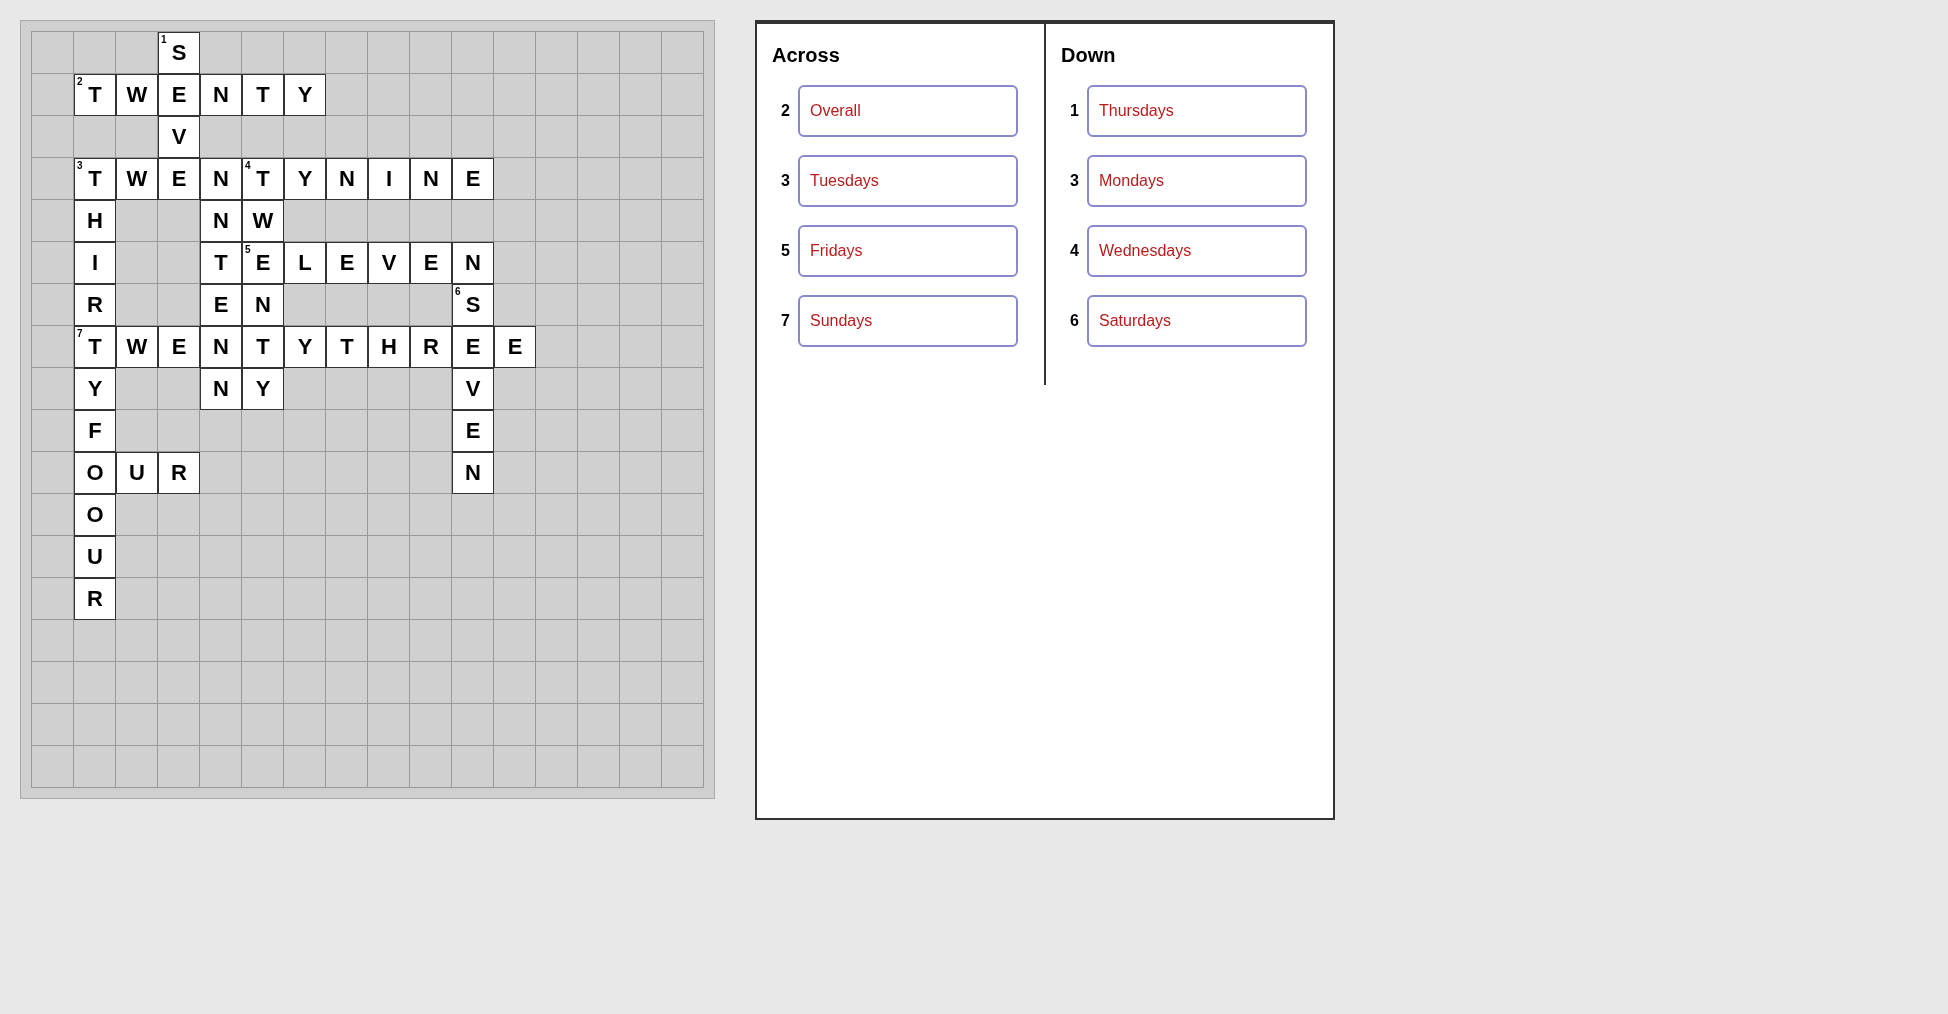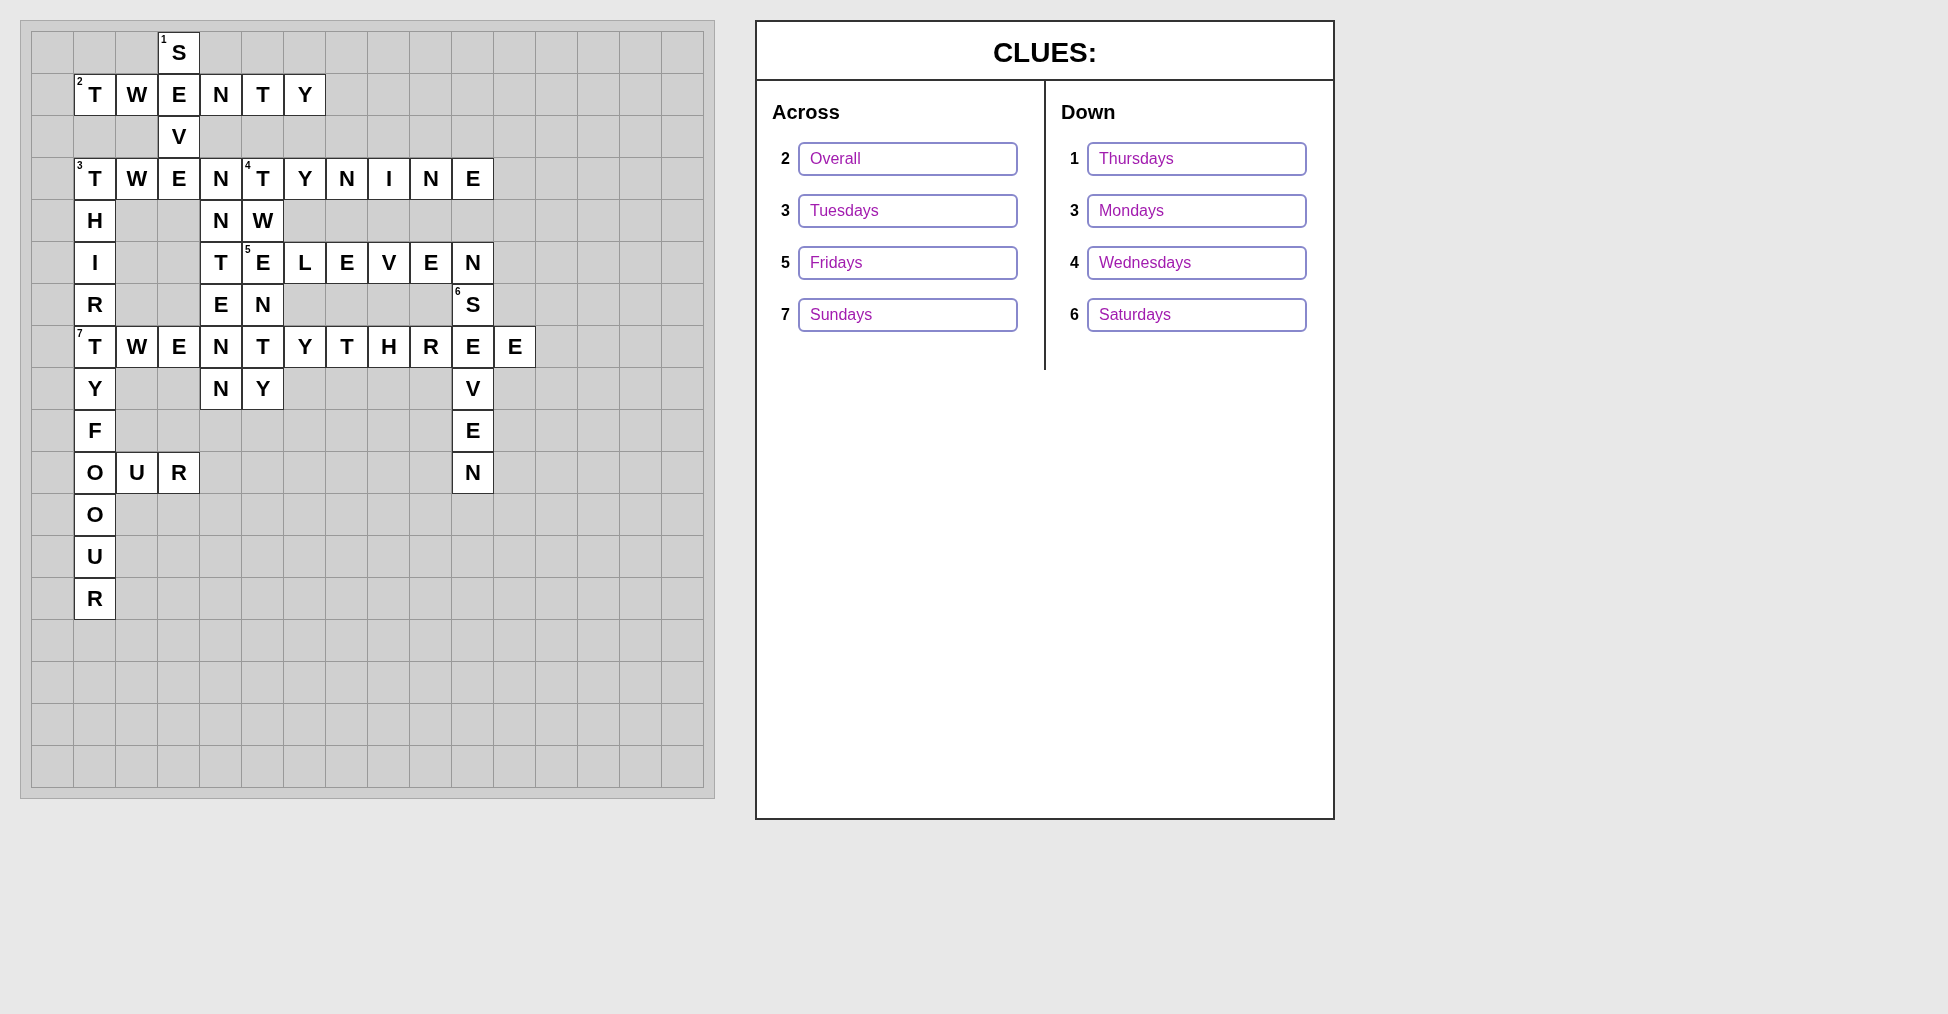--- a/index.html
+++ b/index.html
@@ -116,25 +116,25 @@
       font-size: 16px;
       font-weight: bold;
       min-width: 18px;
       text-align: right;
       font-family: Arial, sans-serif;
     }
 
     .clue-input {
       border: 2px solid #8888cc;
       border-radius: 6px;
-      padding: 6px 10px;
+      padding: 15px 10px;
       font-size: 16px;
       font-family: Arial, sans-serif;
       width: 220px;
-      color: #a21caf;
+      color: #b91c1c;
       outline: none;
     }
   </style>
 </head>
 <body>
 
 <div class="main-container">
 
   <div class="crossword-wrapper">
     <div class="crossword-grid" id="crossword-grid">
@@ -544,21 +544,20 @@
         <div class="cell"></div>
         <div class="cell"></div>
         <div class="cell"></div>
         <div class="cell"></div>
         <div class="cell"></div>
         <div class="cell"></div>
       </div>
   </div>
 
   <div class="clues-panel">
-    <div class="clues-title">CLUES:</div>
     <div class="clues-columns">
       <div class="clues-col">
         <div class="clues-col-header">Across</div>
         <div id="across-clues">
             <div class="clue-row">
               <span class="clue-num">2</span>
               <input class="clue-input" type="text" value="Overall" style="">
             </div>
             <div class="clue-row">
               <span class="clue-num">3</span>

